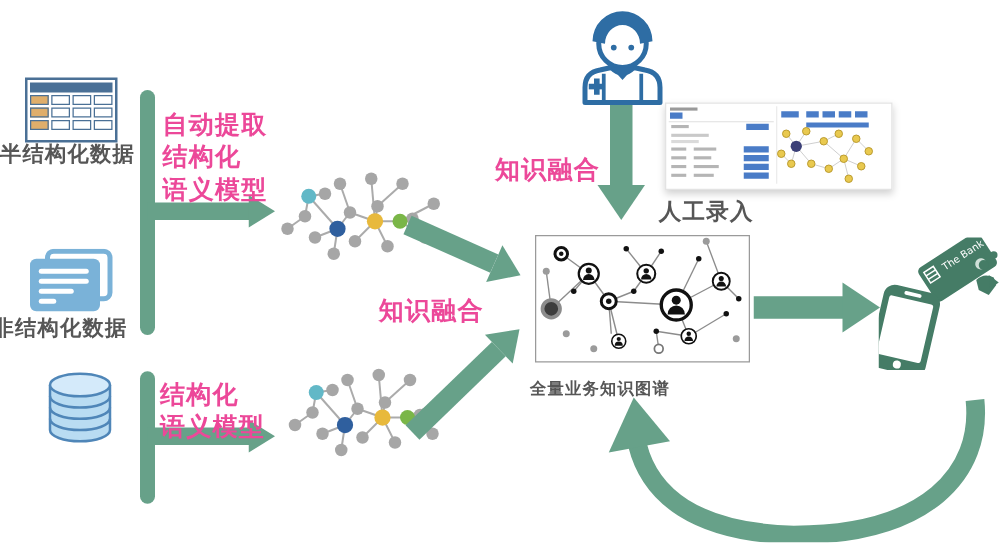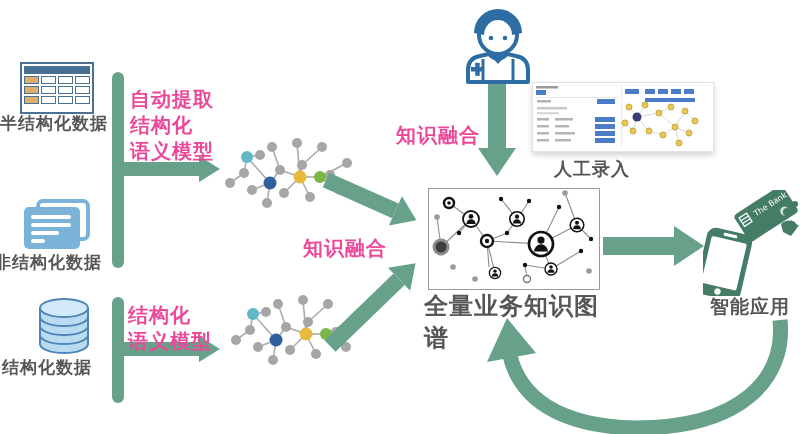--- a/index.html
+++ b/index.html
@@ -56,21 +56,20 @@
   </svg>
   <div class="lbl" style="left:-6px;top:251px;width:110px;font-size:17px;">非结构化数据</div>
 
   <svg class="abs" style="left:34px;top:296px;" width="60" height="60" viewBox="0 0 60 60">
     <path d="M6 12 v36 a24 9 0 0 0 48 0 v-36" fill="#b9dcf2" stroke="#4f86b8" stroke-width="2"></path>
     <path d="M6 21 a24 9 0 0 0 48 0" fill="none" stroke="#4f86b8" stroke-width="2"></path>
     <path d="M6 30 a24 9 0 0 0 48 0" fill="none" stroke="#4f86b8" stroke-width="2"></path>
     <path d="M6 39 a24 9 0 0 0 48 0" fill="none" stroke="#4f86b8" stroke-width="2"></path>
     <ellipse cx="30" cy="12" rx="24" ry="9" fill="#d4eafa" stroke="#4f86b8" stroke-width="2"></ellipse>
   </svg>
-  <div class="lbl" style="left:2px;top:356px;width:106px;font-size:17px;">结构化数据</div>
 
   <div class="gbar" style="left:112px;top:72px;height:196px;"></div>
   <div class="hshaft" style="left:118px;top:162px;width:82px;"></div>
   <div class="hhead" style="left:199px;top:156px;"></div>
 
   <div class="gbar" style="left:112px;top:297px;height:106px;"></div>
   <div class="hshaft" style="left:118px;top:342px;width:82px;"></div>
   <div class="hhead" style="left:199px;top:336px;"></div>
 
   <div class="red-note" style="left:130px;top:86px;font-size:20px;">自动提取
@@ -248,21 +247,21 @@
           <circle cx="142" cy="44" r="3"></circle>
           <circle cx="130" cy="52" r="3"></circle>
         <circle cx="116" cy="48" r="3"></circle>
           <circle cx="100" cy="48" r="3"></circle>
           <circle cx="92" cy="40" r="3"></circle>
         <circle cx="146" cy="60" r="3"></circle>
       </g>
       <circle cx="104" cy="34" r="4.5" fill="#3b3f77"></circle>
     </svg>
   </div>
-  <div class="lbl" style="left:554px;top:157px;width:92px;font-size:18px;">人工录入</div>
+  <div class="lbl" style="left:527px;top:157px;width:92px;font-size:18px;">人工录入</div>
 
   <div class="kgbox">
     <svg width="168" height="98" viewBox="0 0 168 98">
       <defs>
         <g id="pn">
           <circle cx="0" cy="0" r="8" fill="#fff" stroke="#111" stroke-width="1.8"></circle>
           <circle cx="0" cy="-2.6" r="2.4" fill="#111"></circle>
           <path d="M-4.6 5 a4.6 4.8 0 0 1 9.2 0 z" fill="#111"></path>
         </g>
       </defs>
@@ -312,21 +311,21 @@
       <g fill="#9b9b9b">
         <circle cx="24" cy="78" r="2.8"></circle>
           <circle cx="46" cy="90" r="2.8"></circle>
           <circle cx="160" cy="82" r="2.8"></circle>
         <circle cx="8" cy="28" r="2.8"></circle>
           <circle cx="136" cy="4" r="2.8"></circle>
       </g>
       <circle cx="98" cy="90" r="3.5" fill="#fff" stroke="#777" stroke-width="1.4"></circle>
     </svg>
   </div>
-  <div class="lbl" style="left:424px;top:290px;width:180px;font-size:24px;">全量业务知识图谱</div>
+  <div class="lbl" style="left:424px;top:302px;width:180px;font-size:13px;">全量业务知识图谱</div>
 
   <div class="abs" style="left:603px;top:237px;width:72px;height:18px;background:#67a189;"></div>
   <div class="abs" style="left:674px;top:226px;width:0;height:0;border-top:20px solid transparent;border-bottom:20px solid transparent;border-left:30px solid #67a189;"></div>
 
   <svg class="abs" style="left:703px;top:190px;" width="97" height="106" viewBox="0 0 97 106">
     <g transform="translate(30,26) rotate(-33)">
       <rect x="0" y="0" width="58" height="32" rx="4" fill="#457c66"></rect>
       <rect x="4" y="5" width="9" height="10" fill="none" stroke="#fff" stroke-width="1.2"></rect>
       <line x1="4" y1="8.3" x2="13" y2="8.3" stroke="#fff" stroke-width="1.2"></line>
       <line x1="4" y1="11.6" x2="13" y2="11.6" stroke="#fff" stroke-width="1.2"></line>
@@ -339,20 +338,19 @@
       <path d="M78 34 q6 -6 14 -2 l2 6 l-6 8 l-8 -4 z"></path>
       <path d="M88 30 l8 6 l-7 5 z"></path>
     </g>
     <g transform="translate(6,36) rotate(13)">
       <rect x="0" y="0" width="46" height="68" rx="9" fill="#457c66"></rect>
       <rect x="5" y="9" width="36" height="48" rx="2" fill="#fff"></rect>
       <rect x="16" y="3" width="14" height="3" rx="1.5" fill="#fff"></rect>
       <circle cx="23" cy="62" r="3.2" fill="#fff"></circle>
     </g>
   </svg>
-  <div class="lbl" style="left:710px;top:294px;width:90px;font-size:19px;">智能应用</div>
 
   <svg class="abs" style="left:480px;top:300px;" width="320" height="134" viewBox="0 0 320 134">
     <path d="M 300 20 C 306 78, 262 128, 155 128 C 76 126, 40 96, 30 56" fill="none" stroke="#67a189" stroke-width="15"></path>
     <polygon points="7,62 56,53 27,18" fill="#67a189"></polygon>
   </svg>
 
 </div>
 
 </body></html>

